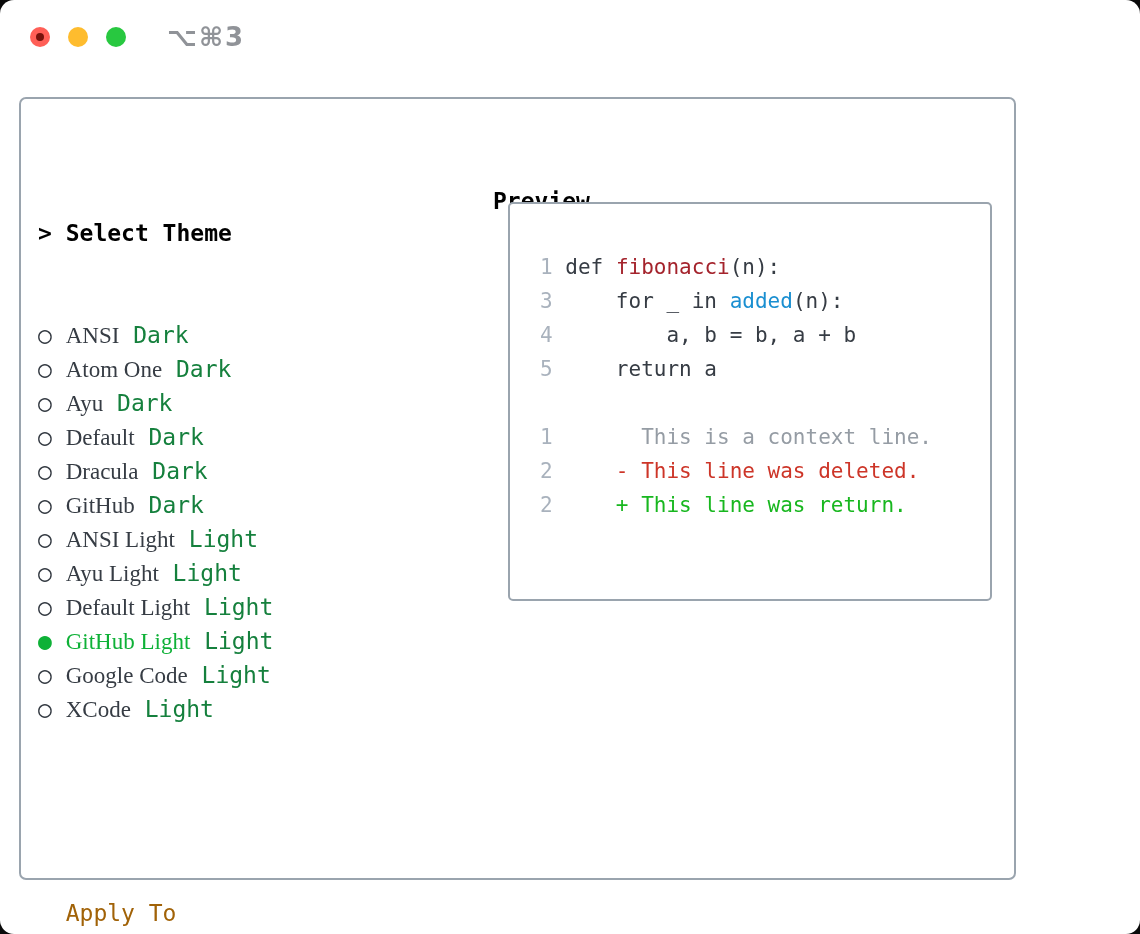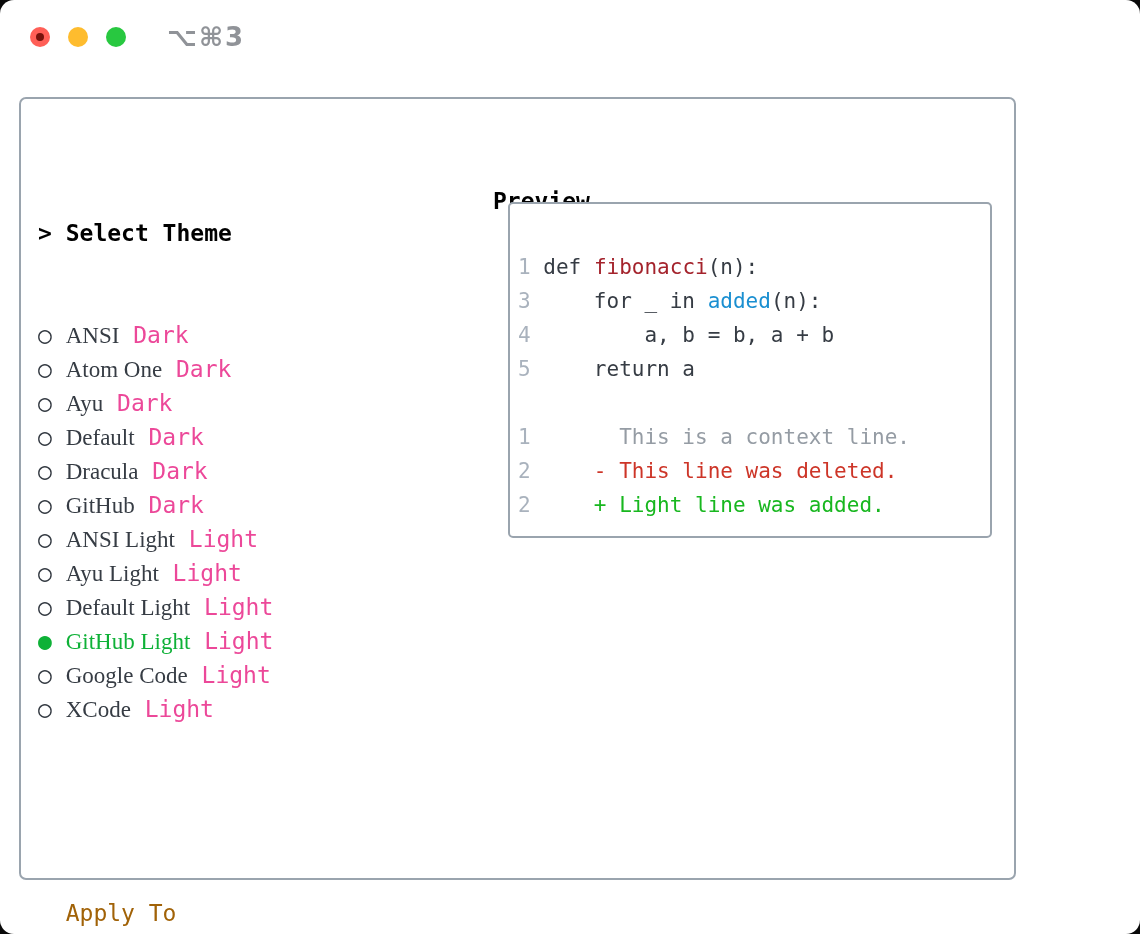--- a/index.html
+++ b/index.html
@@ -34,31 +34,31 @@
   .left-col {
     position: absolute; left: 38px; top: 148px;
     font-size: 23px; line-height: 34px; white-space: pre; color: #363c44;
   }
   .row { height: 34px; }
   .marker { display: inline-block; width: 2ch; color: #363c44; }
   .selected .marker { color: #0eb137; }
   .selected .t-name, .selected .o-name { color: #0eb137; }
   .prompt, .htitle { font-weight: bold; color: #000000; }
   .t-name { color: #363c44; font-family: Liberation Serif, serif; }
-  .t-tag { color: #ec4899; margin-left: 1ch; text-align: right; }
+  .t-tag { color: #15803d; margin-left: 1ch; text-align: right; }
   .apply-title { padding-left: 2ch; color: #a16207; }
   
   .preview-title {
     position: absolute; left: 493px; top: 148px; height: 34px; line-height: 34px;
     font-size: 23px; font-weight: bold; color: #000000; margin-top: 36px;
   }
   .preview-box {
-    position: absolute; left: 508px; top: 202px; width: 484px; height: 336px;
+    position: absolute; left: 508px; top: 202px; width: 484px; height: 399px;
     border: 2px solid #9aa4ae; border-radius: 5px; background: #ffffff;
-    padding: 46px 0 0 8px; overflow: hidden;
+    padding: 46px 0 0 30px; overflow: hidden;
   }
   .code-row {
     height: 34px; line-height: 34px; font-size: 21px; white-space: pre;
   }
   .seg-num    { color: #a9b2bd; }
   .seg-plain  { color: #363c44; }
   .seg-func   { color: #a4232c; }
   .seg-numlit { color: #0e7f8a; }
   .seg-call   { color: #1a8fd1; }
   .seg-ctx    { color: #959ca4; }
@@ -96,17 +96,17 @@
 
   <div class="preview-box">
     <div id="code-lines">
         <div class="code-row"><span class="seg-num">1 </span><span class="seg-plain">def </span><span class="seg-func">fibonacci</span><span class="seg-plain">(n):</span></div>
         <div class="code-row"><span class="seg-num">3 </span><span class="seg-plain">    for _ in </span><span class="seg-call">added</span><span class="seg-plain">(n):</span></div>
         <div class="code-row"><span class="seg-num">4 </span><span class="seg-plain">        a, b = b, a + b</span></div>
         <div class="code-row"><span class="seg-num">5 </span><span class="seg-plain">    return a</span></div>
         <div class="code-row"> </div>
         <div class="code-row"><span class="seg-num">1</span><span class="seg-ctx">       This is a context line.</span></div>
         <div class="code-row"><span class="seg-num">2</span><span class="seg-del">     - This line was deleted.</span></div>
-        <div class="code-row"><span class="seg-num">2</span><span class="seg-add">     + Light line was added.</span></div>
+        <div class="code-row"><span class="seg-num">2</span><span class="seg-add">     + This line was return.</span></div>
       </div>
   </div>
 
 </div>
 
 </body></html>

